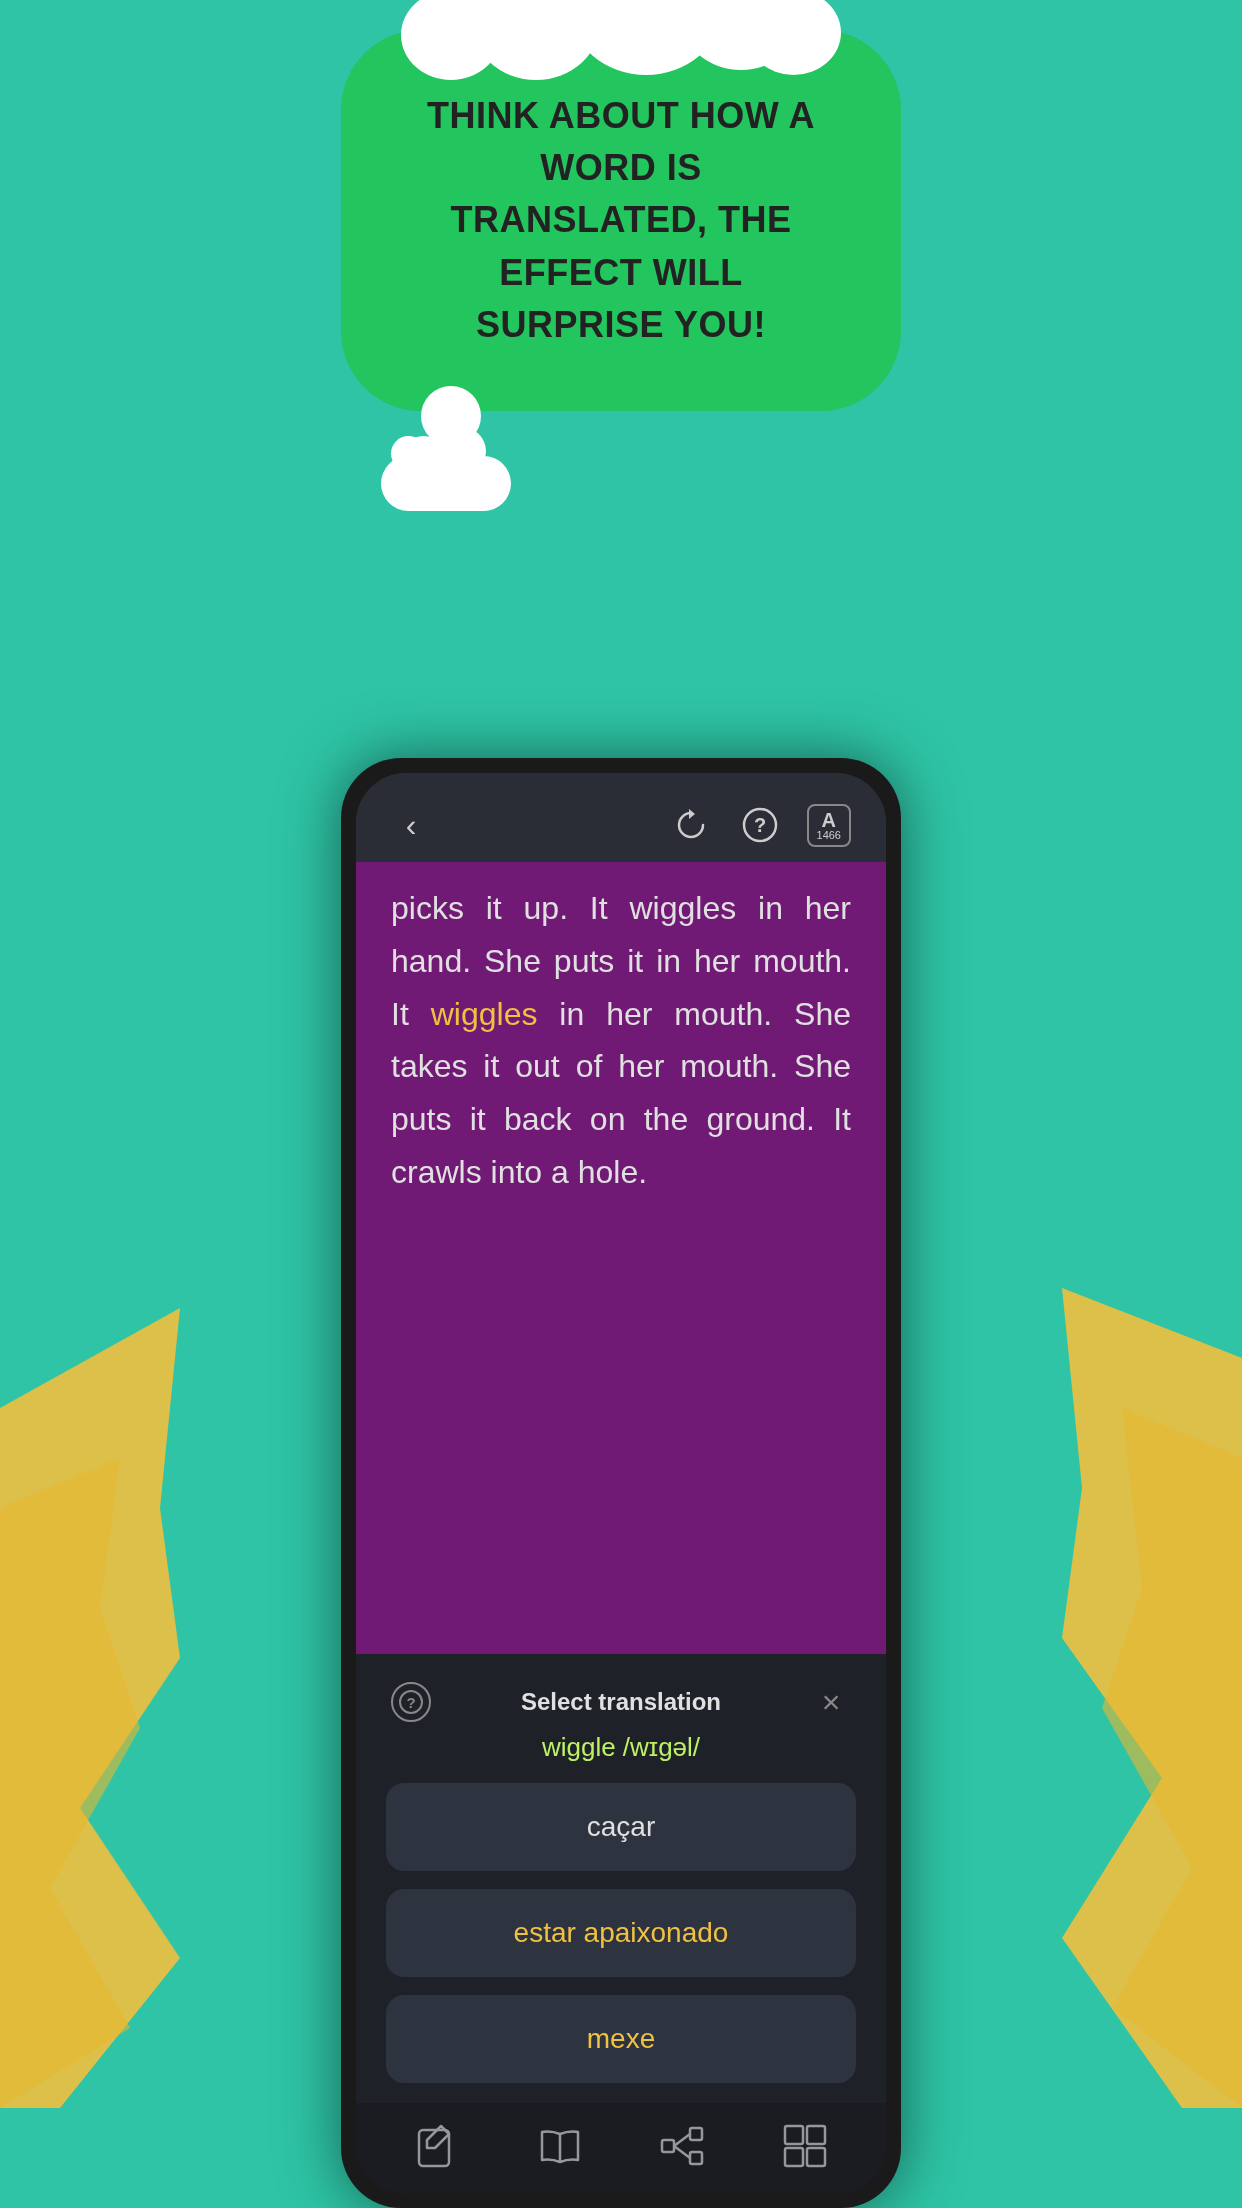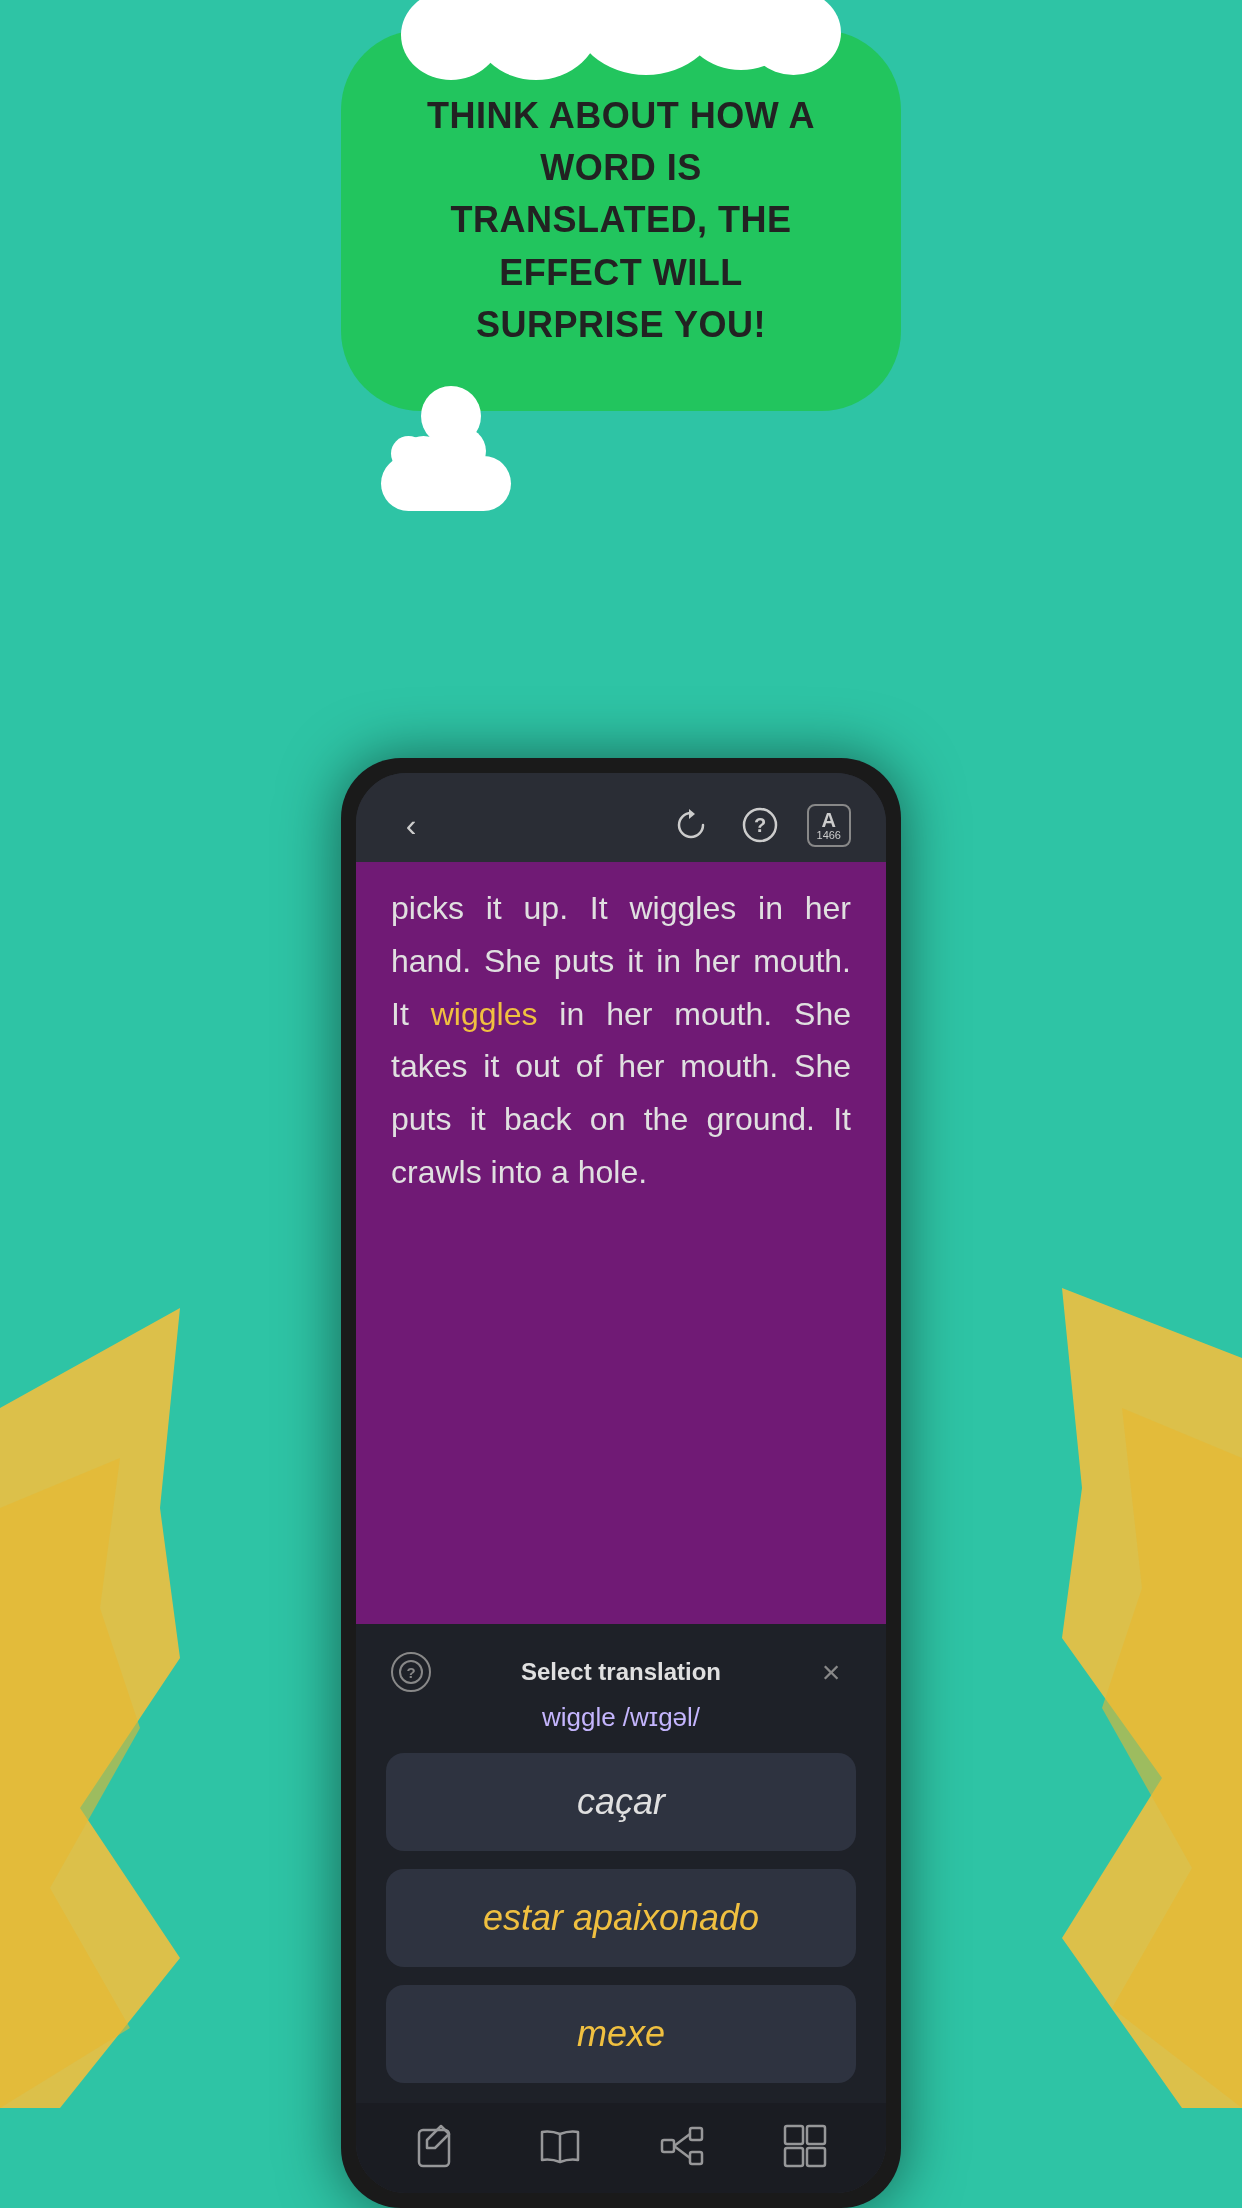--- a/index.html
+++ b/index.html
@@ -307,21 +307,21 @@
       display: flex;
       align-items: center;
       justify-content: center;
       color: #888;
       font-size: 32px;
       cursor: pointer;
     }
 
     .panel-word {
       text-align: center;
-      color: #c4b5fd;
+      color: #bef264;
       font-size: 26px;
       padding: 0 35px 20px 35px;
     }
 
     
     .translation-options {
       padding: 0 30px 20px 30px;
       display: flex;
       flex-direction: column;
       gap: 18px;
@@ -335,22 +335,21 @@
       cursor: pointer;
       border: none;
       width: 100%;
     }
 
     .translation-btn:nth-child(1) .btn-text { color: #e0e0e0; }
     .translation-btn:nth-child(2) .btn-text { color: #e0e0e0; }
     .translation-btn:nth-child(3) .btn-text { color: #f0c040; }
 
     .btn-text {
-      font-size: 36px;
-      font-style: italic;
+      font-size: 28px;
     }
 
     
     .bottom-nav {
       background: #1a1c22;
       display: flex;
       justify-content: space-around;
       align-items: center;
       padding: 18px 20px 22px 20px;
       flex-shrink: 0;

